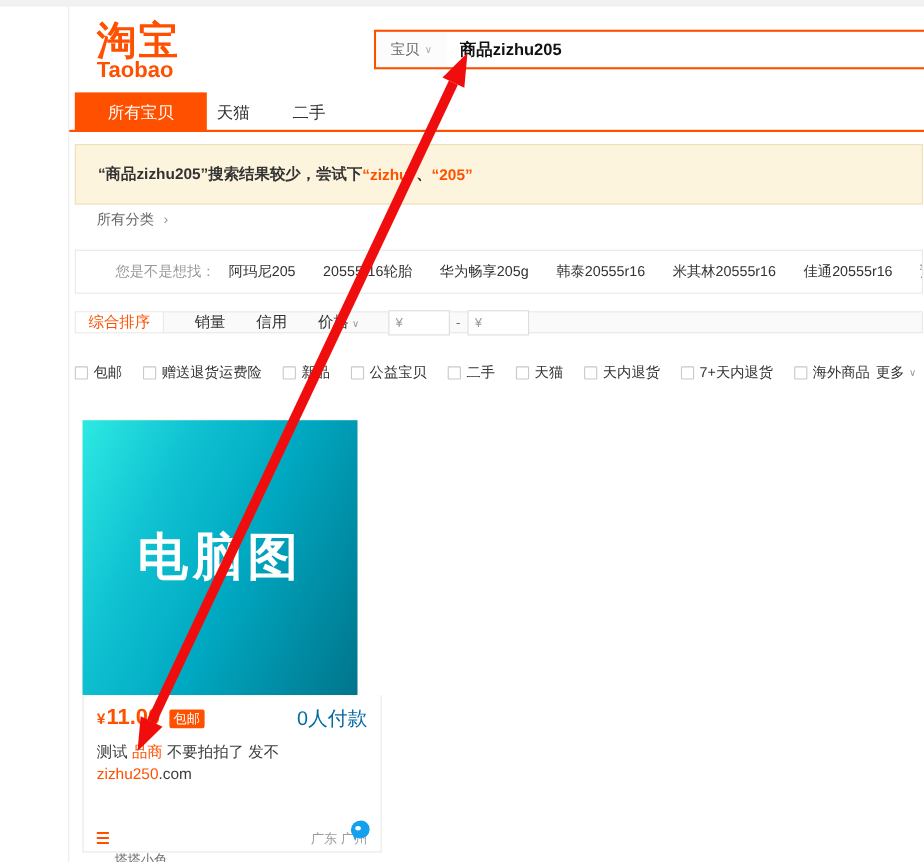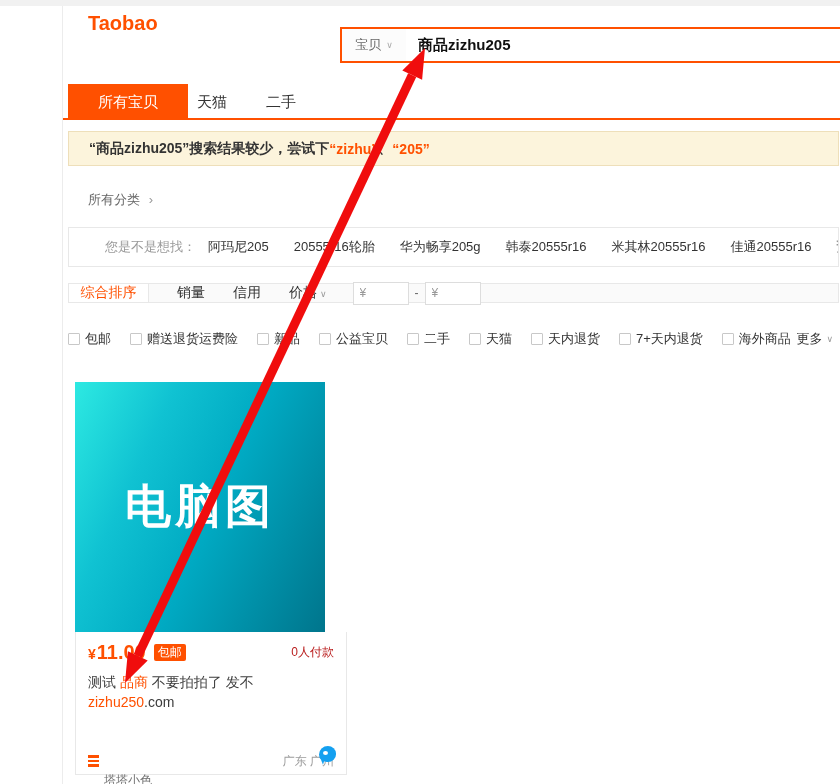--- a/index.html
+++ b/index.html
@@ -26,21 +26,21 @@
                   padding-left:12px; font-family:"Liberation Sans","DejaVu Sans",sans-serif; }
 
   
   .tab-active { left:68px; top:84px; width:120px; height:36px; background:#FF5000; color:#fff;
                 font-size:15px; display:flex; align-items:center; justify-content:center; cursor:pointer; }
   .tab-plain { top:84px; height:36px; display:flex; align-items:center; font-size:15px; color:#333; cursor:pointer; }
   .tab-tmall { left:197px; } .tab-used { left:266px; }
   .tab-underline { left:63px; top:118px; width:777px; height:2px; background:#FF5000; }
 
   
-  .notice { left:68px; top:131px; width:771px; height:35px; background:#fcf4dc;
+  .notice { left:68px; top:131px; width:771px; height:55px; background:#fcf4dc;
             border:1px solid #eedfba; display:flex; align-items:center; padding-left:20px;
             font-size:14px; font-weight:bold; color:#333; }
   .notice .term { color:#FF5000; cursor:pointer; }
 
   
   .cat-nav { left:88px; top:191px; font-size:13px; color:#666; cursor:pointer; }
   .cat-nav .chev { color:#999; margin-left:5px; font-size:13px; }
 
   
   .suggest { left:68px; top:227px; width:771px; height:40px; border:1px solid #e8e8e8;
@@ -79,21 +79,21 @@
               background:linear-gradient(115deg,#2de9e2 0%,#10c2d2 28%,#00a9c2 55%,#00758c 100%);
               display:flex; align-items:center; justify-content:center; }
   .card-img span { color:#fff; font-size:46px; font-weight:bold; letter-spacing:4px; }
   .card-info { height:143px; border:1px solid #e8e8e8; border-top:none; padding:9px 12px 0;
                position:relative; background:#fff; }
   .price-row { display:flex; align-items:baseline; }
   .cur { font-size:14px; font-weight:bold; color:#FF5000; }
   .price-val { font-size:20px; font-weight:bold; color:#FF5000; margin-left:1px; }
   .ship-badge { align-self:center; background:#FF5000; color:#fff; font-size:12px; line-height:17px;
                 padding:0 4px; border-radius:2px; margin-left:8px; }
-  .paid { margin-left:auto; align-self:center; font-size:12px; color:#b91c1c; }
+  .paid { margin-left:auto; align-self:center; font-size:18px; color:#0369a1; }
   .p-title { margin-top:8px; font-size:14px; color:#3c3c3c; line-height:20px; cursor:pointer; }
   .p-title .hl { color:#FF5000; }
   .seller-row { margin-top:21px; display:flex; align-items:center; }
   .s-icon { width:11px; height:12px; margin-right:5px;
             background:repeating-linear-gradient(to bottom,#FF5000 0 2.5px,transparent 2.5px 4.6px); }
   .s-name { font-size:12px; color:#6e6e6e; text-decoration:underline; cursor:pointer;margin-top:39px; }
   .loc { margin-left:auto; font-size:12px; color:#9c9c9c; }
   .ww { position:absolute; right:10px; bottom:12px; width:17px; height:16px; background:#14a0f0;
         border-radius:55% 50% 50% 48%; cursor:pointer; }
   .ww::before { content:""; position:absolute; left:4px; top:5px; width:5px; height:4px;
@@ -104,20 +104,21 @@
 
   .arrow-layer { left:0; top:0; width:840px; height:784px; pointer-events:none; z-index:99; }
 </style>
 </head>
 <body>
 
 <div class="abs top-strip"></div>
 <div class="abs left-divider"></div>
 
 <div class="abs logo">
+  <div class="logo-cn">淘宝</div>
   <div class="logo-en">Taobao</div>
 </div>
 
 <div class="abs searchbox">
   <div class="search-sel">
     <span>宝贝</span>
     <span class="chev">∨</span>
   </div>
   <input class="search-input" type="text" value="商品zizhu205" style="">
 </div>

